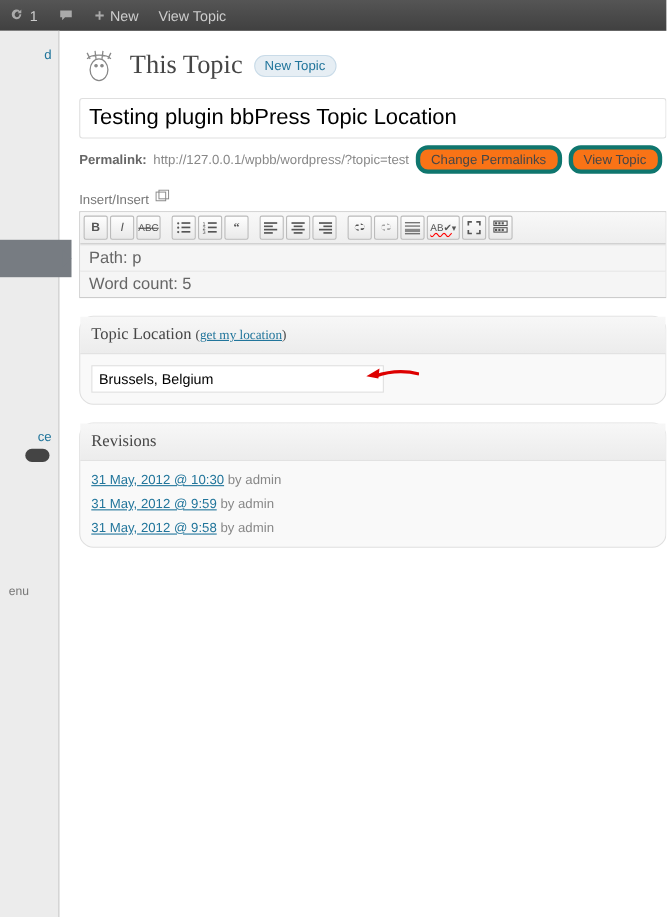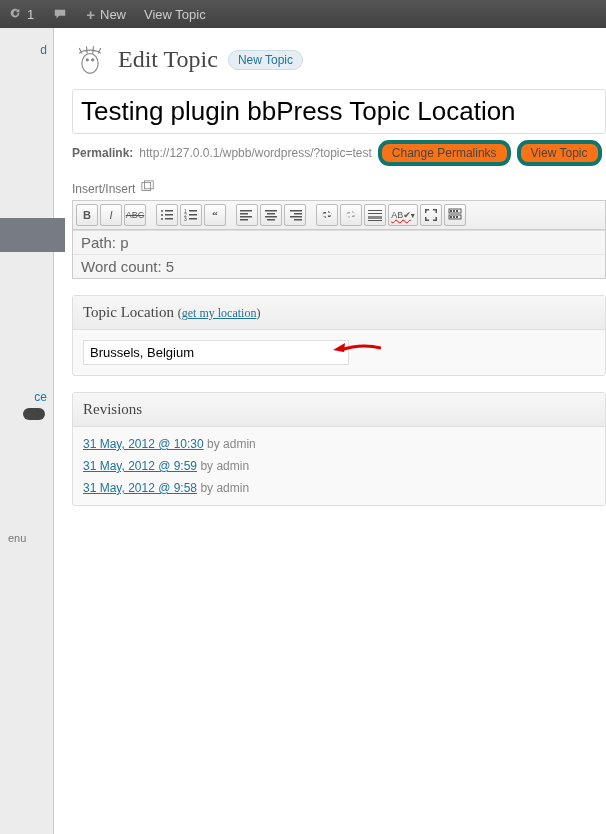--- a/index.html
+++ b/index.html
@@ -18,41 +18,41 @@
 .menu .linkfrag{position:absolute;right:6px;color:#21759b;font-size:12px}
 .menu .collapse{position:absolute;left:8px;bottom:290px;font-size:11px;color:#777}
 
 
 .main{flex:1;padding:10px 0 0 18px;overflow:hidden}
 .heading{display:flex;align-items:center;gap:10px;margin:2px 0 10px}
 .heading .logo svg{width:36px;height:36px}
 .heading h1{font-family:Georgia,"Times New Roman",serif;font-weight:normal;font-size:24px;margin:0;color:#464646}
 .pill{background:#e6eef4;border:1px solid #c9dbe8;border-radius:10px;padding:2px 9px;font-size:12px;color:#21759b;cursor:pointer}
 
-.titleinput{width:100%;font-size:26px;padding:6px 8px;border:1px solid #dfdfdf;border-radius:3px;background:#fff}
+.titleinput{width:100%;font-size:20px;padding:6px 8px;border:1px solid #dfdfdf;border-radius:3px;background:#fff}
 
 .permalink{display:flex;align-items:center;gap:6px;margin:6px 0 14px;font-size:12px;color:#666;flex-wrap:nowrap}
 .permalink .url{color:#888}
 .btn{background:#f97316;border:4px solid #0f766e;border-radius:11px;padding:2px 10px;font-size:12px;color:#464646;cursor:pointer;white-space:nowrap}
 
 .upload{font-size:12px;color:#777;margin-bottom:3px;display:flex;align-items:center;gap:6px}
 
 
 .editor{border:1px solid #ccc;background:#fff;margin-bottom:16px}
 .toolbar{background:linear-gradient(#f8f8f8,#eee);border-bottom:1px solid #ccc;padding:3px;display:flex;gap:2px}
 .tb{width:22px;height:22px;border:1px solid #bbb;border-radius:2px;background:linear-gradient(#fefefe,#e9e9e9);display:flex;align-items:center;justify-content:center;font-size:11px;color:#555;cursor:pointer}
 .tb.sep{border:none;background:none;width:6px;cursor:default}
 .tb.wide{width:30px}
 .tb svg{width:14px;height:14px;fill:#555}
 .editbody{min-height:335px;padding:10px 12px;color:#454b73;font-size:13px}
 .statusbar{border-top:1px solid #ddd;background:#f5f5f5;padding:3px 8px;font-size:15px;color:#666}
 .statusbar+.statusbar{border-top:1px solid #e5e5e5}
 
 
-.metabox{border:1px solid #dfdfdf;border-radius:3px;margin-bottom:16px;background:#f9f9f9}
+.metabox{border:1px solid #dfdfdf;border-radius:13px;margin-bottom:16px;background:#f9f9f9}
 .metabox h3{margin:0;padding:8px 10px;font-family:Georgia,serif;font-weight:normal;font-size:15px;background:linear-gradient(#f7f7f7,#ececec);border-bottom:1px solid #dfdfdf;color:#464646}
 .metabox h3 .sub{font-size:12px}
 .metabox h3 .sub a{color:#21759b;text-decoration:underline;cursor:pointer}
 .metabox .body{padding:10px;position:relative}
 .locinput{width:266px;padding:4px 6px;border:1px solid #dfdfdf;font-size:13px}
 
 .arrow{position:absolute;left:258px;top:8px}
 .arrow svg{width:50px;height:24px}
 
 .revlist{padding:6px 10px}
@@ -102,21 +102,21 @@
       <span class="logo">
         <svg viewBox="0 0 40 40">
             <g fill="none" stroke="#888" stroke-width="1.3">
               <ellipse cx="20" cy="26" rx="9" ry="11"></ellipse>
               <path d="M8 15c4-5 20-5 24 0M11 15l-3-6M29 15l3-6M17 15l-1-8M23 15l1-8"></path>
               <circle cx="17" cy="22" r="1.2" fill="#888"></circle>
               <circle cx="23" cy="22" r="1.2" fill="#888"></circle>
             </g>
           </svg>
       </span>
-      <h1>Edit Topic</h1>
+      <h1>This Topic</h1>
       <span class="pill">New Topic</span>
     </div>
 
     <input class="titleinput" value="Testing plugin bbPress Topic Location" style="">
 
     <div class="permalink">
       <b>Permalink:</b>
       <span class="url">http://127.0.0.1/wpbb/wordpress/?topic=test</span>
       <span class="btn">Change Permalinks</span>
       <span class="btn">View Topic</span>

